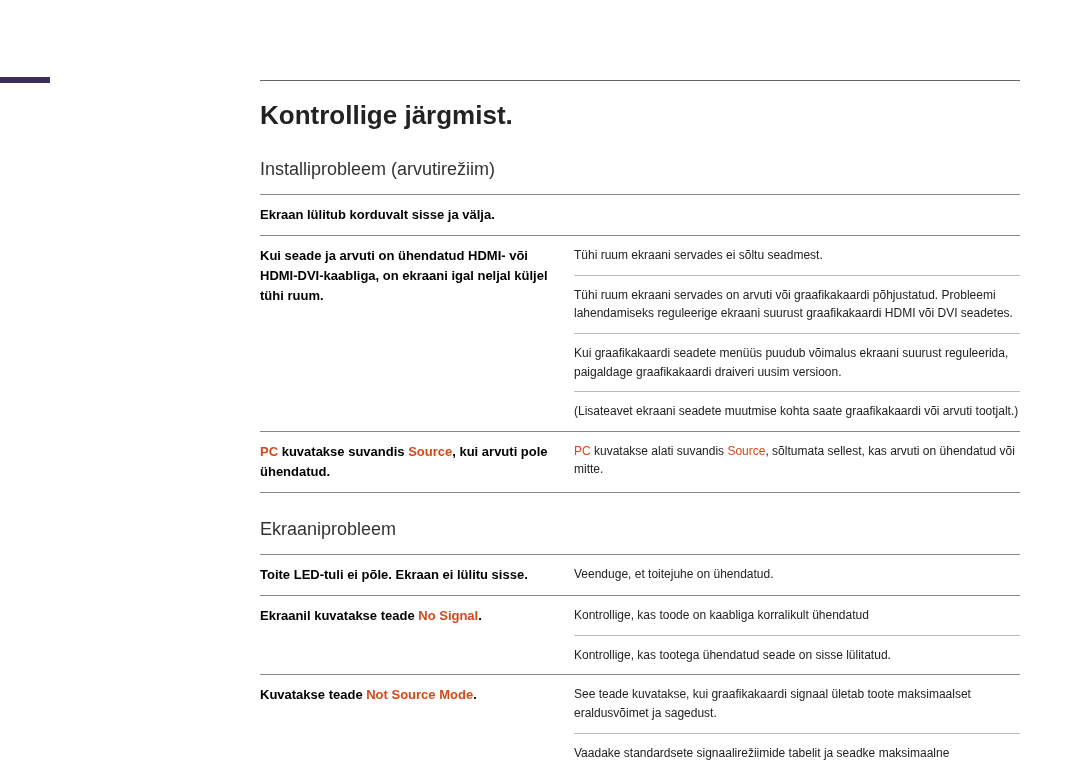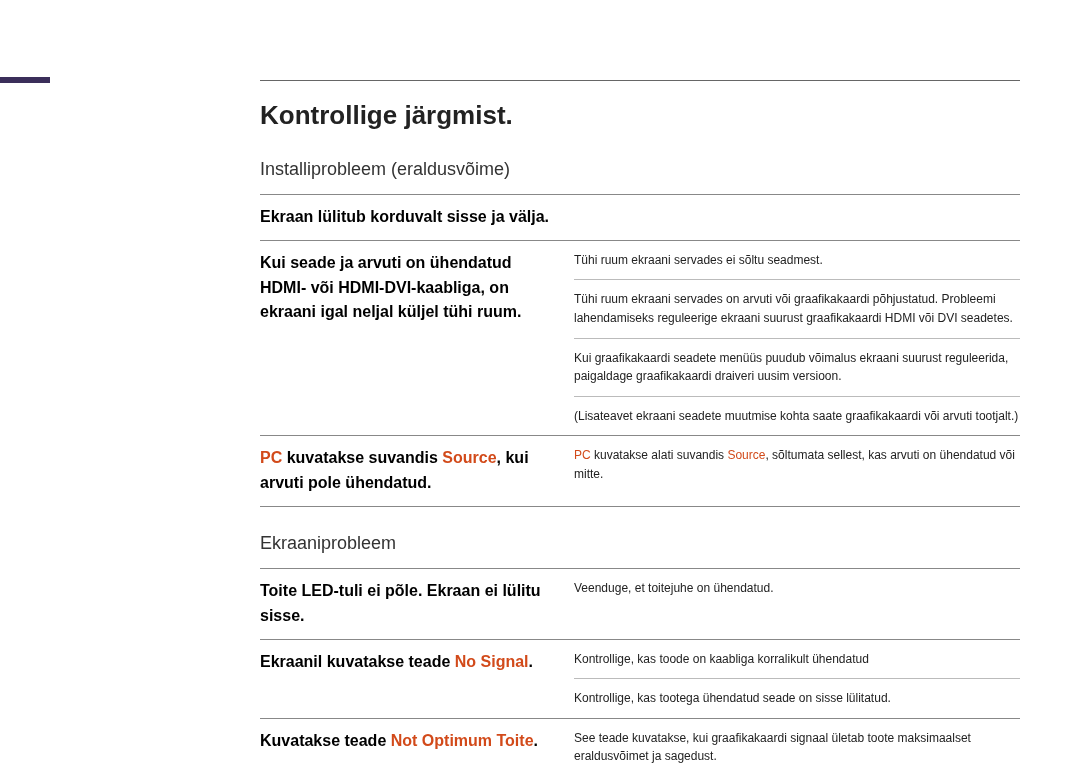--- a/index.html
+++ b/index.html
@@ -60,21 +60,21 @@
       width: calc(100% - 200px);
     }
     .row {
       display: flex;
       align-items: flex-start;
       gap: 24px;
     }
     .cell-left {
       width: 290px;
       flex-shrink: 0;
-      font-size: 16px;
+      font-size: 13px;
       font-weight: 700;
       color: #000;
       padding: 10px 0 10px 0;
       line-height: 1.55;
     }
     .cell-right {
       flex: 1;
       font-size: 12px;
       color: #222;
       font-weight: 400;
@@ -91,21 +91,21 @@
   </style>
 </head>
 <body>
 
 <div class="page">
   <div class="side-mark"></div>
   <hr class="top-rule">
   <h1>Kontrollige järgmist.</h1>
 
   <div id="sections">
-      <h2>Installiprobleem (eraldusvõime)</h2>
+      <h2>Installiprobleem (arvutirežiim)</h2>
       <hr class="section-rule">
       <div class="tbl">
         <div class="row">
           <div class="cell-left"><span>Ekraan lülitub korduvalt sisse ja välja.</span></div>
         </div>
         <hr class="section-rule" style="margin-left: 0px;">
         <div class="row">
           <div class="cell-left"><span>Kui seade ja arvuti on ühendatud HDMI- või HDMI-DVI-kaabliga, on ekraani igal neljal küljel tühi ruum.</span></div>
           <div class="cell-right">
             <div class="para">Tühi ruum ekraani servades ei sõltu seadmest.</div>
@@ -139,21 +139,21 @@
         <div class="row">
           <div class="cell-left"><span>Ekraanil kuvatakse teade </span><span class="hl">No Signal</span><span>.</span></div>
           <div class="cell-right">
             <div class="para">Kontrollige, kas toode on kaabliga korralikult ühendatud</div>
             <hr class="thin-rule">
             <div class="para">Kontrollige, kas tootega ühendatud seade on sisse lülitatud.</div>
           </div>
         </div>
         <hr class="section-rule" style="margin-left: 0px;">
         <div class="row">
-          <div class="cell-left"><span>Kuvatakse teade </span><span class="hl">Not Optimum Toite</span><span>.</span></div>
+          <div class="cell-left"><span>Kuvatakse teade </span><span class="hl">Not Source Mode</span><span>.</span></div>
           <div class="cell-right">
             <div class="para">See teade kuvatakse, kui graafikakaardi signaal ületab toote maksimaalset eraldusvõimet ja sagedust.</div>
             <hr class="thin-rule">
             <div class="para">Vaadake standardsete signaalirežiimide tabelit ja seadke maksimaalne eraldusvõime ning sagedus vastavalt toote spetsifikatsioonidele.</div>
           </div>
         </div>
       </div>
     </div>
 </div>
 

